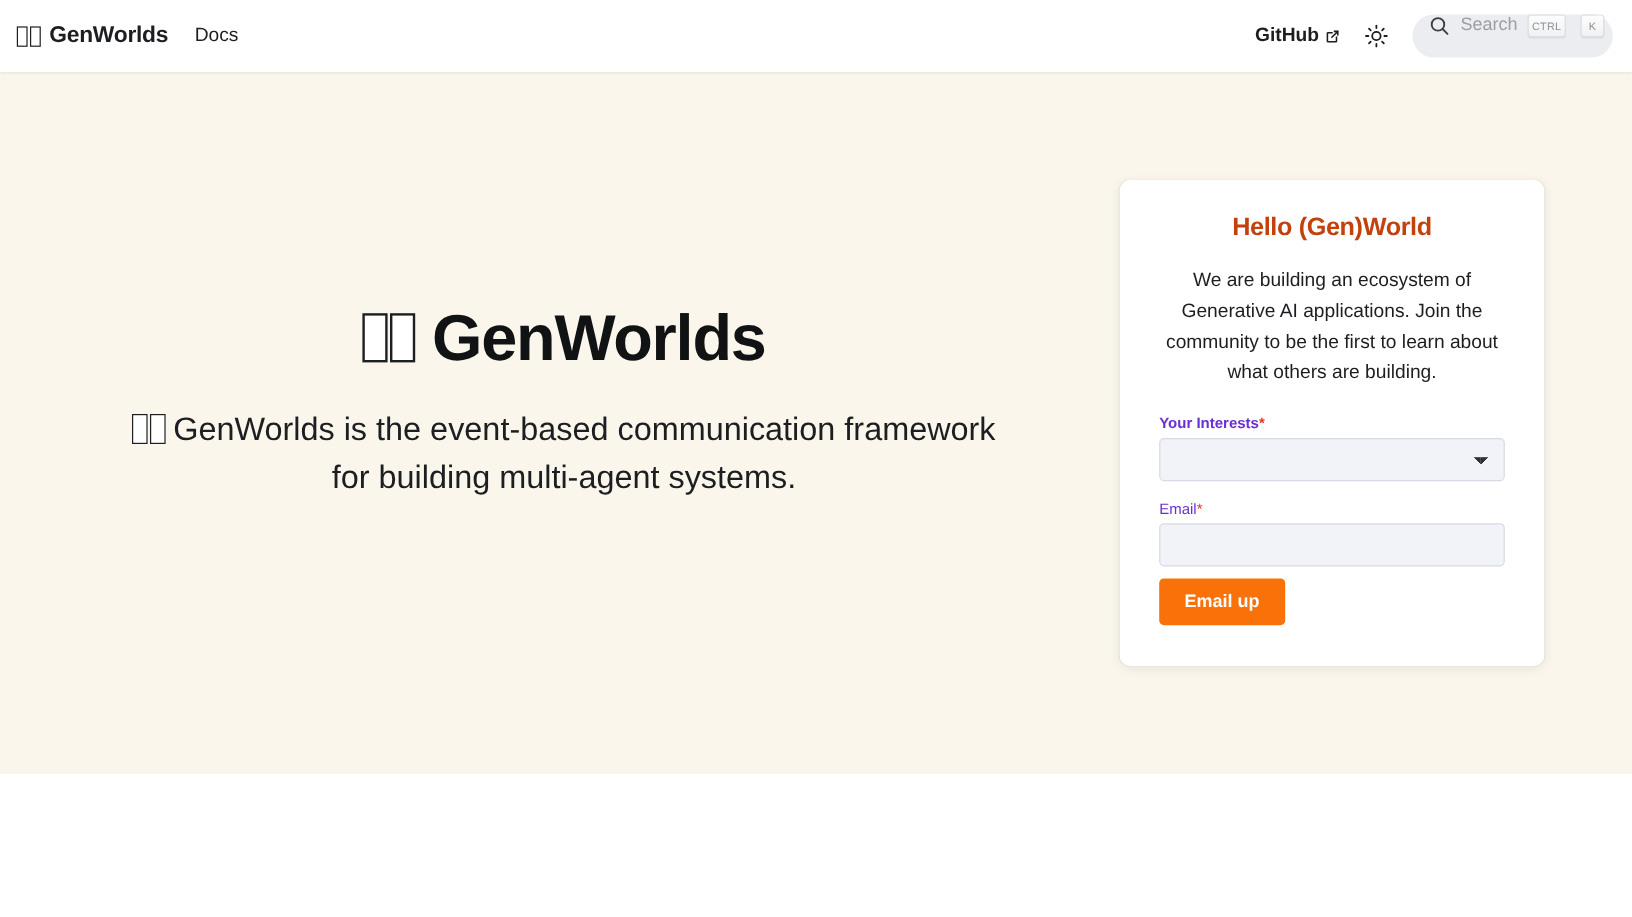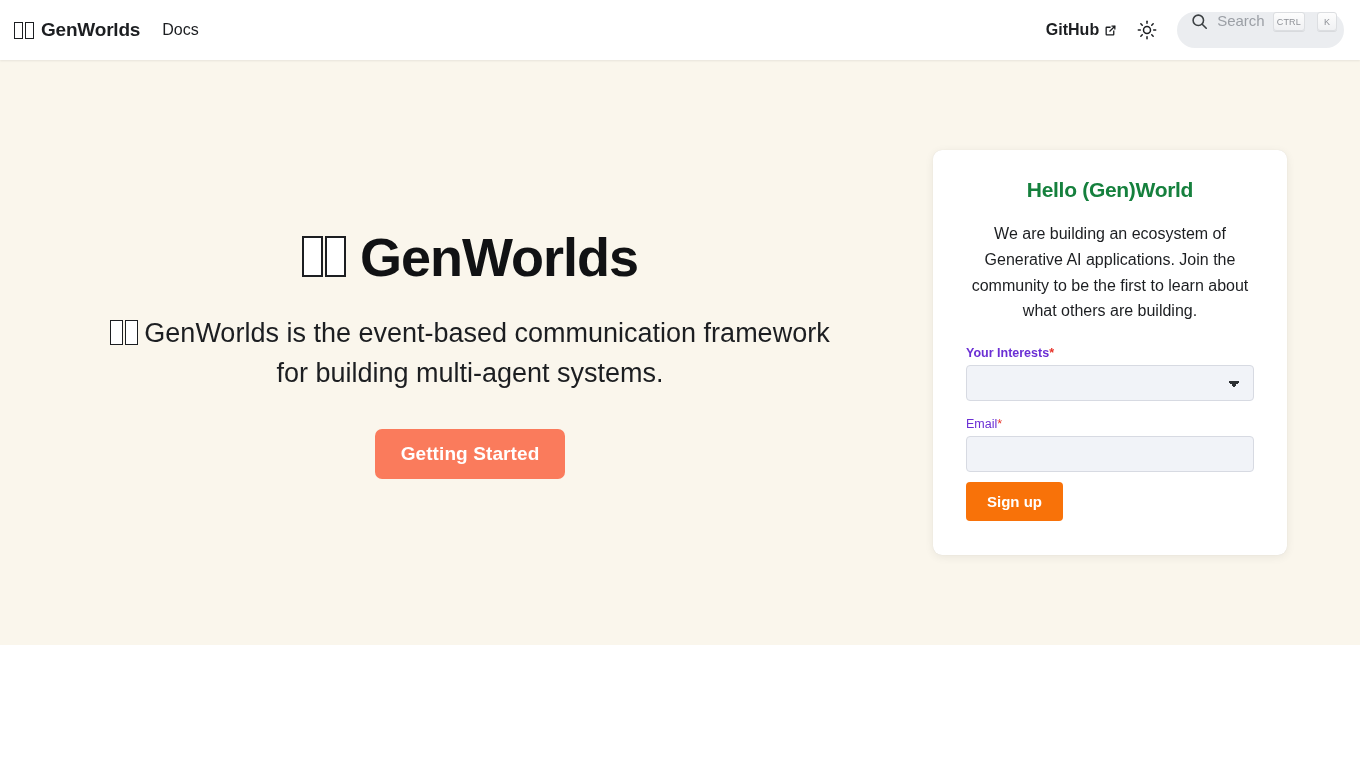--- a/index.html
+++ b/index.html
@@ -143,21 +143,21 @@
     justify-content: center;
   }
   .signup-card {
     width: 354px;
     background: #ffffff;
     border-radius: 9px;
     padding: 28px 33px 34px 33px;
     box-shadow: 0 2px 10px rgba(0,0,0,0.07), 0 0 1px rgba(0,0,0,0.10);
   }
   .card-title {
-    font-size: 21px; font-weight: bold; color: #15803d;
+    font-size: 21px; font-weight: bold; color: #c2410c;
     text-align: center; margin: 0 0 19px 0; letter-spacing: -0.3px;
   }
   .card-desc {
     font-size: 16px; color: #1c1e21; text-align: center;
     line-height: 1.62; margin: 0 0 22px 0;
   }
   .field-label {
     display: block;
     font-size: 12.5px;
     color: #6b2fd4;
@@ -272,21 +272,20 @@
             <span class="tofu tofu-lg"></span>
         </span>
         <span>GenWorlds</span>
       </h1>
       <p class="hero-subtitle">
         <span class="hero-sub-inline">
           <span class="tofu tofu-sm"></span>
             <span class="tofu tofu-sm"></span>
         </span><span>GenWorlds is the event-based communication framework for building multi-agent systems.</span>
       </p>
-      <button class="btn-cta" style="background: rgb(250, 123, 92);">Getting Started</button>
     </div>
 
     <div class="hero-right">
       <div class="signup-card">
         <h2 class="card-title">Hello (Gen)World</h2>
         <p class="card-desc">We are building an ecosystem of Generative AI applications. Join the community to be the first to learn about what others are building.</p>
 
         <div class="field-group">
           <label class="field-label" style="color: rgb(107, 47, 212); font-weight: bold;">
             <span>Your Interests</span><span class="req" style="color: rgb(232, 52, 42);">*</span>
@@ -296,20 +295,20 @@
           </select>
         </div>
 
         <div class="field-group field-group-email">
           <label class="field-label" style="color: rgb(107, 47, 212);">
             <span>Email</span><span class="req" style="color: rgb(232, 52, 42);">*</span>
           </label>
           <input class="field-input" type="text" placeholder="" style="">
         </div>
 
-        <button class="btn-signup" style="background: rgb(248, 114, 9);">Sign up</button>
+        <button class="btn-signup" style="background: rgb(248, 114, 9);">Email up</button>
       </div>
     </div>
 
   </div>
 </section>
 
 <div class="page-rest"></div>
 
 </body></html>

